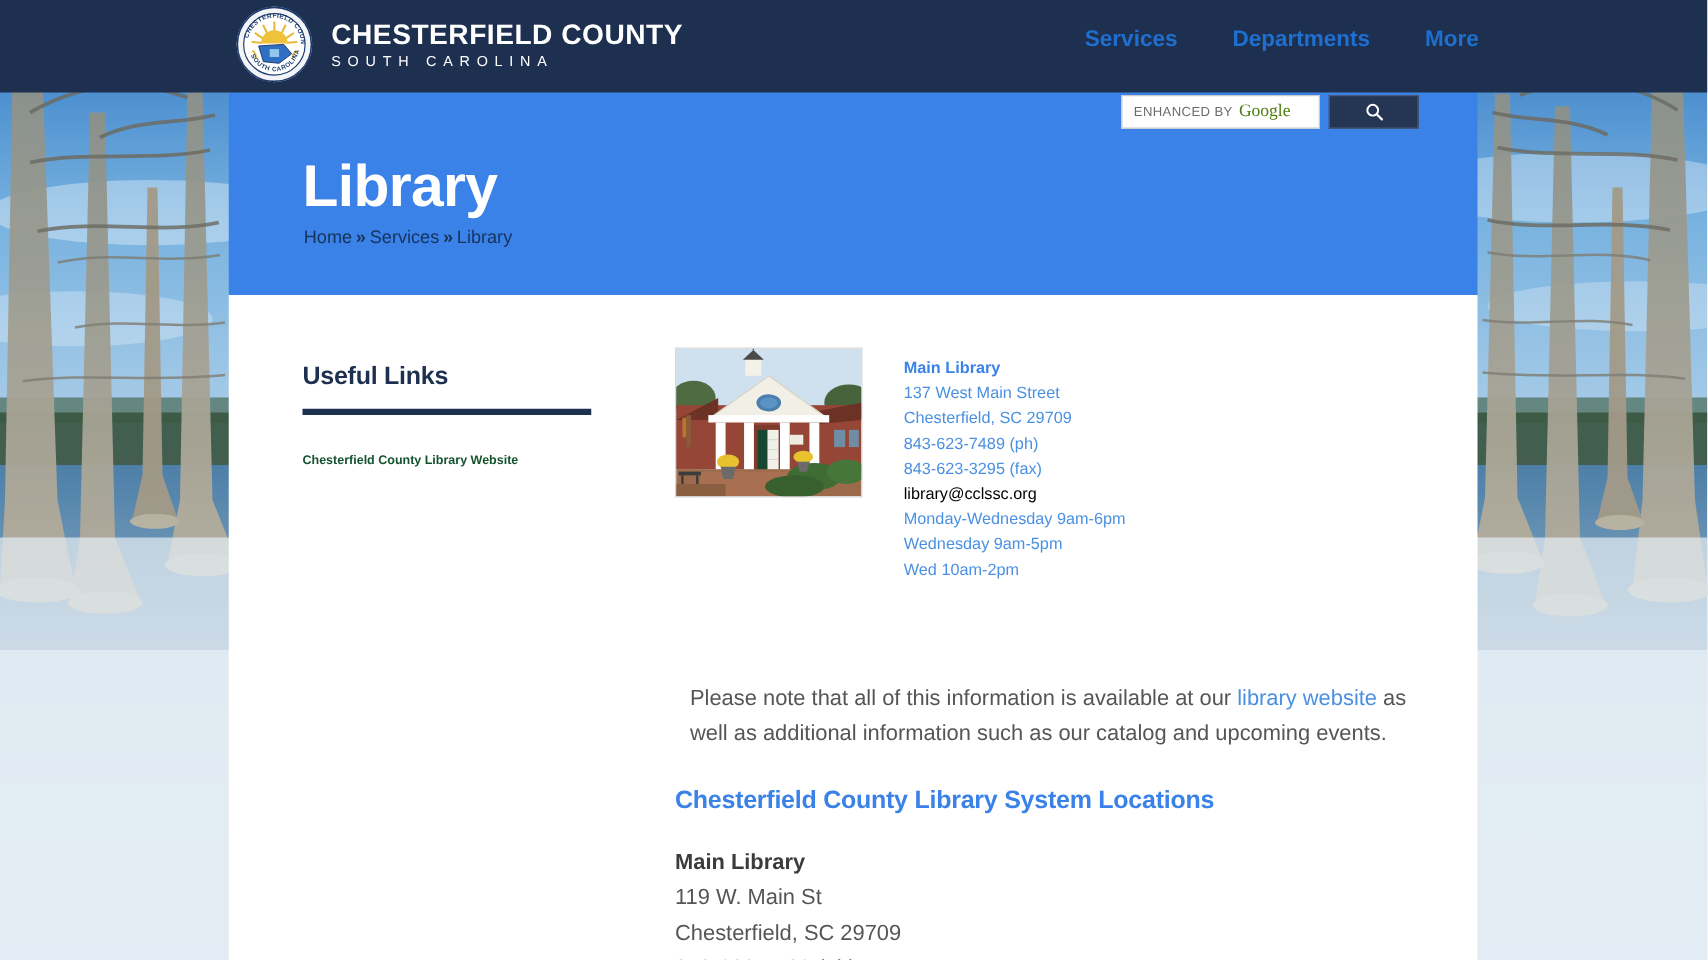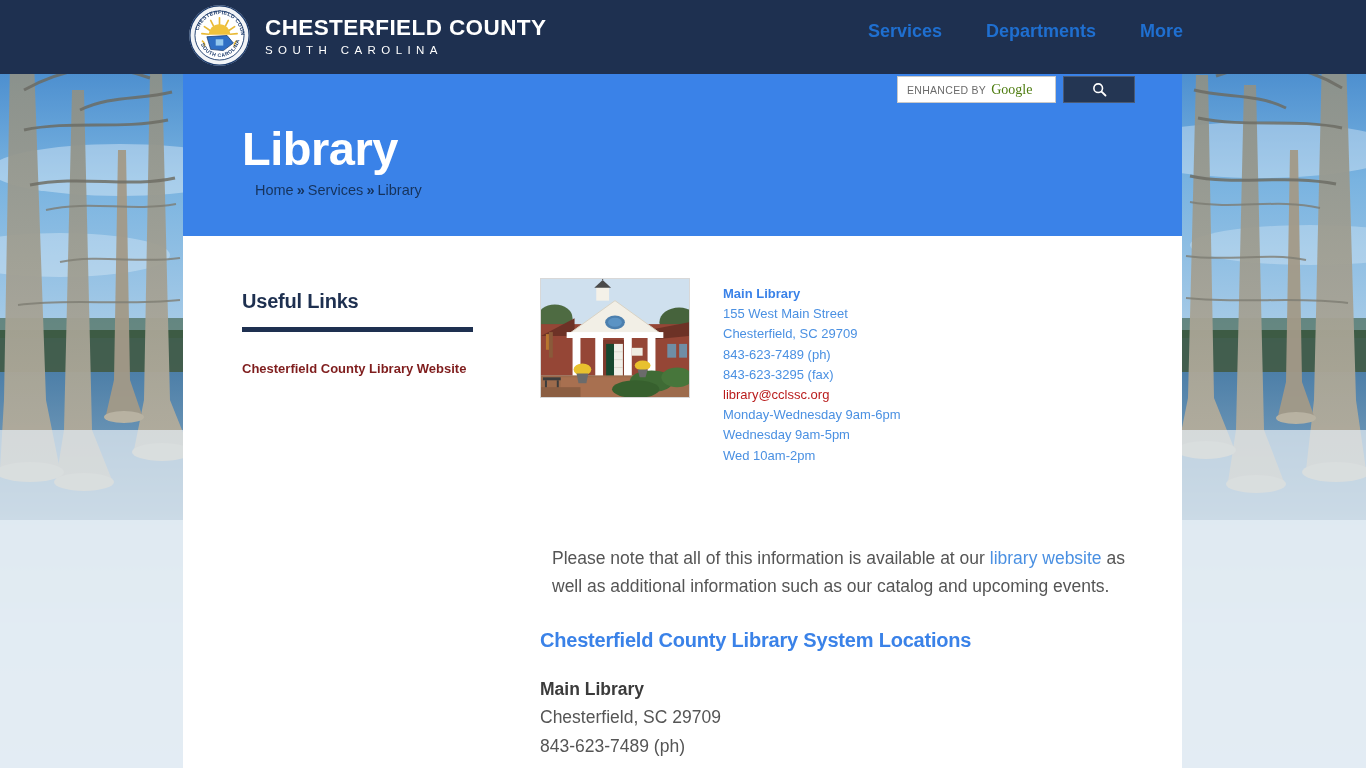--- a/index.html
+++ b/index.html
@@ -154,21 +154,21 @@
     top: 51px;
     color: #ffffff;
     font-size: 47px;
     font-weight: bold;
     letter-spacing: -0.5px;
     line-height: 1;
   }
 
   #breadcrumb {
     position: absolute;
-    left: 72px;
+    left: 60px;
     top: 108px;
     font-size: 14.5px;
     color: #16335c;
     white-space: nowrap;
   }
   #breadcrumb a { color: #16335c; text-decoration: none; cursor: pointer; }
   #breadcrumb .sep { color: #16335c; font-weight: bold; margin: 0 3px; }
   #breadcrumb .current { color: #16335c; }
 
   
@@ -198,22 +198,22 @@
   }
   .side-rule {
     margin-top: 14px;
     width: 231px;
     height: 5px;
     background: #1e3050;
   }
   .side-link {
     display: block;
     margin-top: 26px;
-    color: #7f1d1d;
-    font-size: 13px;
+    color: #14532d;
+    font-size: 10px;
     font-weight: bold;
     line-height: 22px;
     text-decoration: none;
     cursor: pointer;
   }
 
   
   #rightcol {
     position: absolute;
     left: 357px;
@@ -231,21 +231,21 @@
     border: 1px solid #d8d8d8;
   }
 
   .contact-block {
     font-size: 13px;
     line-height: 20.2px;
     color: #4a90e2;
     padding-top: 6px;
   }
   .contact-block .cname { font-weight: bold; color: #3a82e8; }
-  .contact-block a { color: #b91c1c; text-decoration: none; cursor: pointer; }
+  .contact-block a { color: #000000; text-decoration: none; cursor: pointer; }
 
   #body-para {
     margin-top: 78px;
     font-size: 17.5px;
     line-height: 28.5px;
     color: #555555;
     margin-left: 12px;
   }
   #body-para a { color: #4a90e2; text-decoration: none; cursor: pointer; }
 
@@ -507,38 +507,39 @@
 
           <rect x="2" y="100" width="18" height="3" fill="#3c3c3c"></rect>
           <rect x="4" y="103" width="2" height="8" fill="#3c3c3c"></rect>
           <rect x="16" y="103" width="2" height="8" fill="#3c3c3c"></rect>
 
           <rect x="0" y="110" width="40" height="10" fill="#8b5e42"></rect>
         </svg>
 
         <div class="contact-block">
           <div class="cname">Main Library</div>
-          <div>155 West Main Street</div>
+          <div>137 West Main Street</div>
           <div>Chesterfield, SC  29709</div>
           <div>843-623-7489 (ph)</div>
           <div>843-623-3295 (fax)</div>
           <div><a href="#">library@cclssc.org</a></div>
           <div>Monday-Wednesday 9am-6pm</div>
           <div>Wednesday 9am-5pm</div>
           <div>Wed 10am-2pm</div>
         </div>
 
       </div>
 
       <p id="body-para"><span>Please note that all of this information is available at our </span><a href="#">library website</a><span> as well as additional information such as our catalog and upcoming events.</span></p>
 
       <h2 id="sub-heading">Chesterfield County Library System Locations</h2>
 
       <div id="loc-block">
         <div class="locname">Main Library</div>
+        <div>119 W. Main St</div>
         <div>Chesterfield, SC 29709</div>
         <div>843-623-7489 (ph)</div>
 
       </div>
 
     </section>
 
   </div>
 
 </div>

